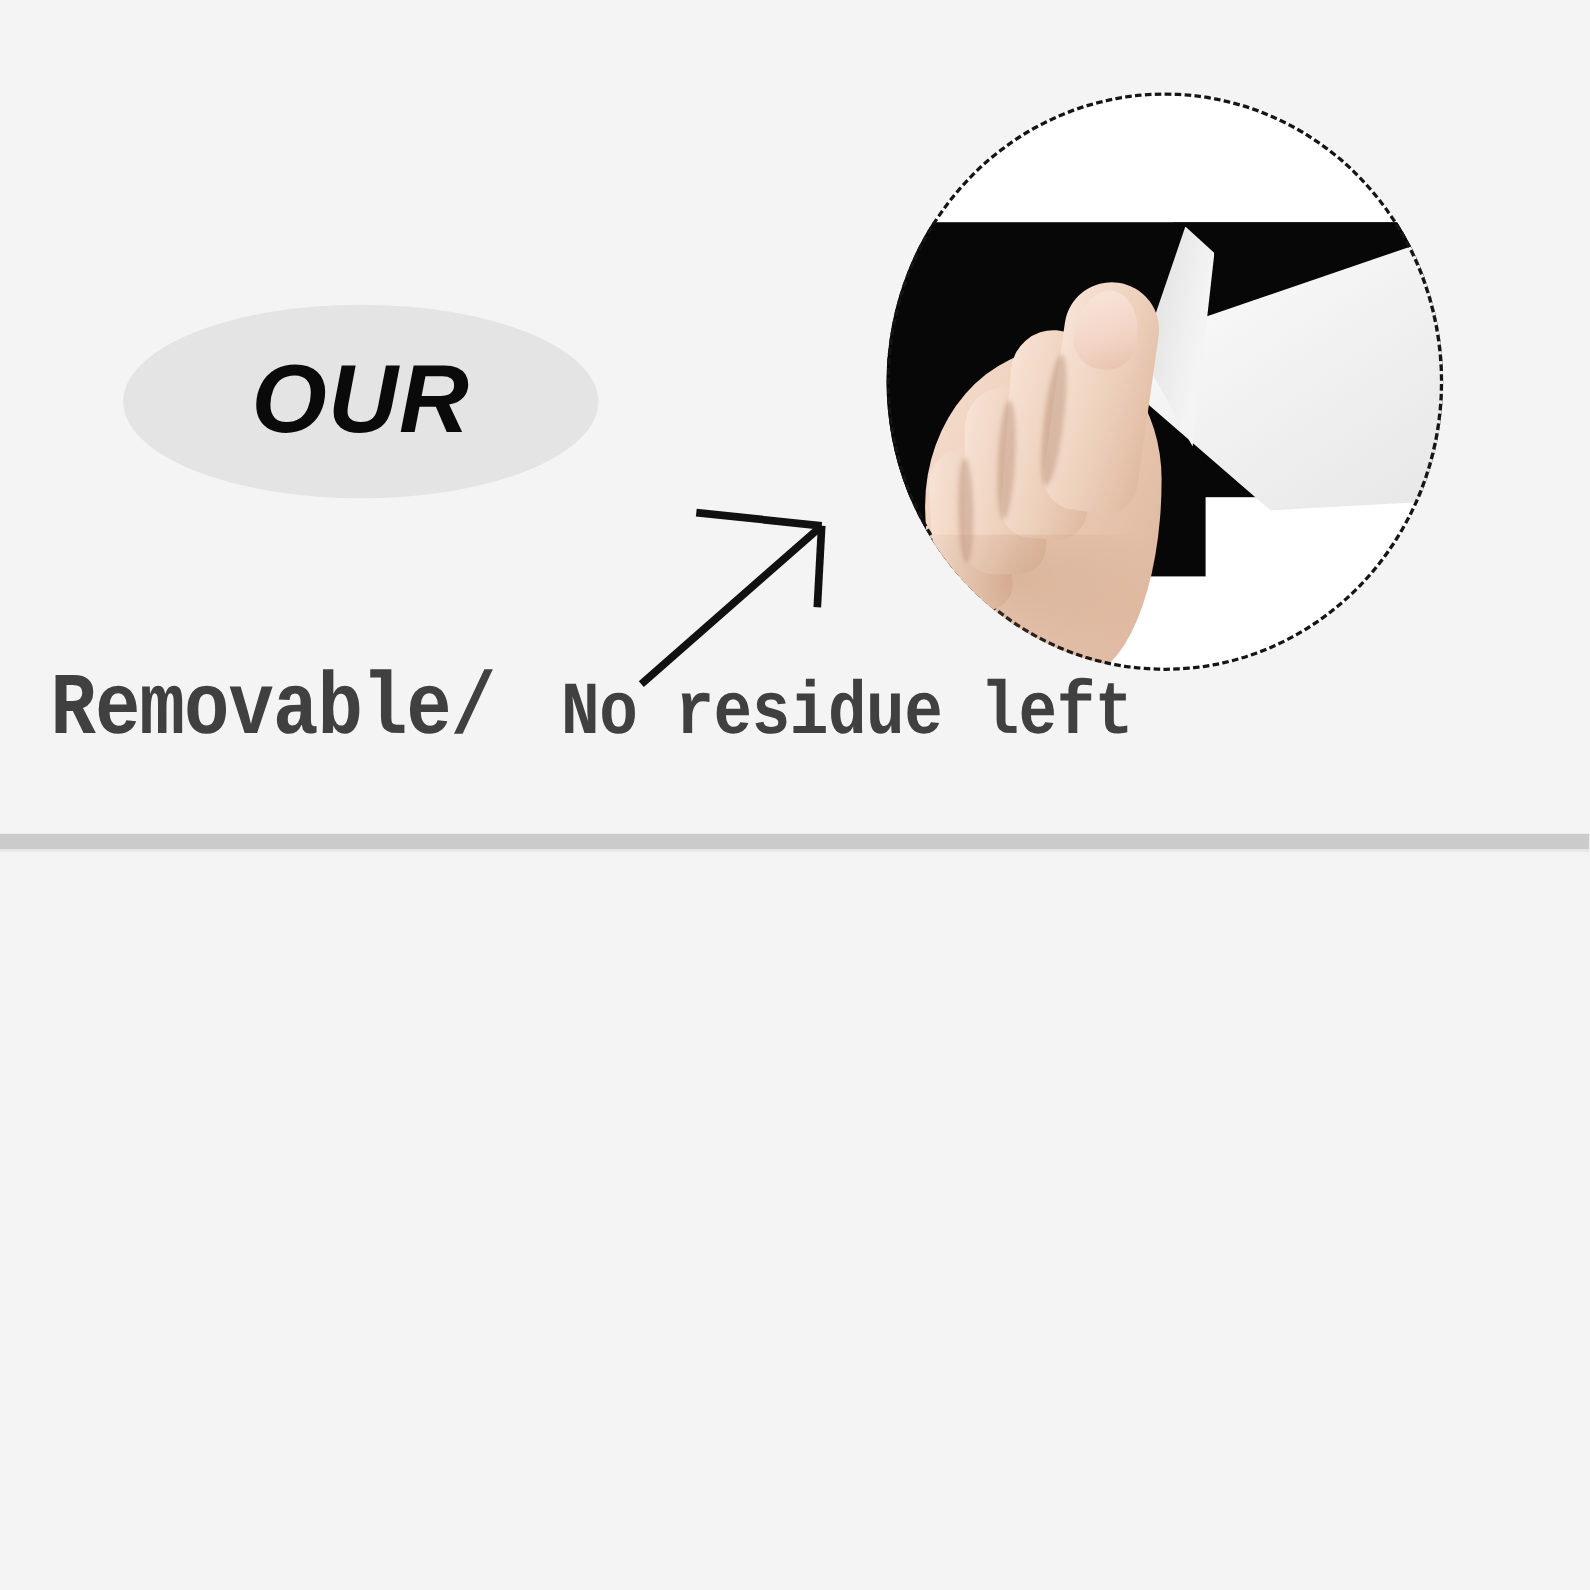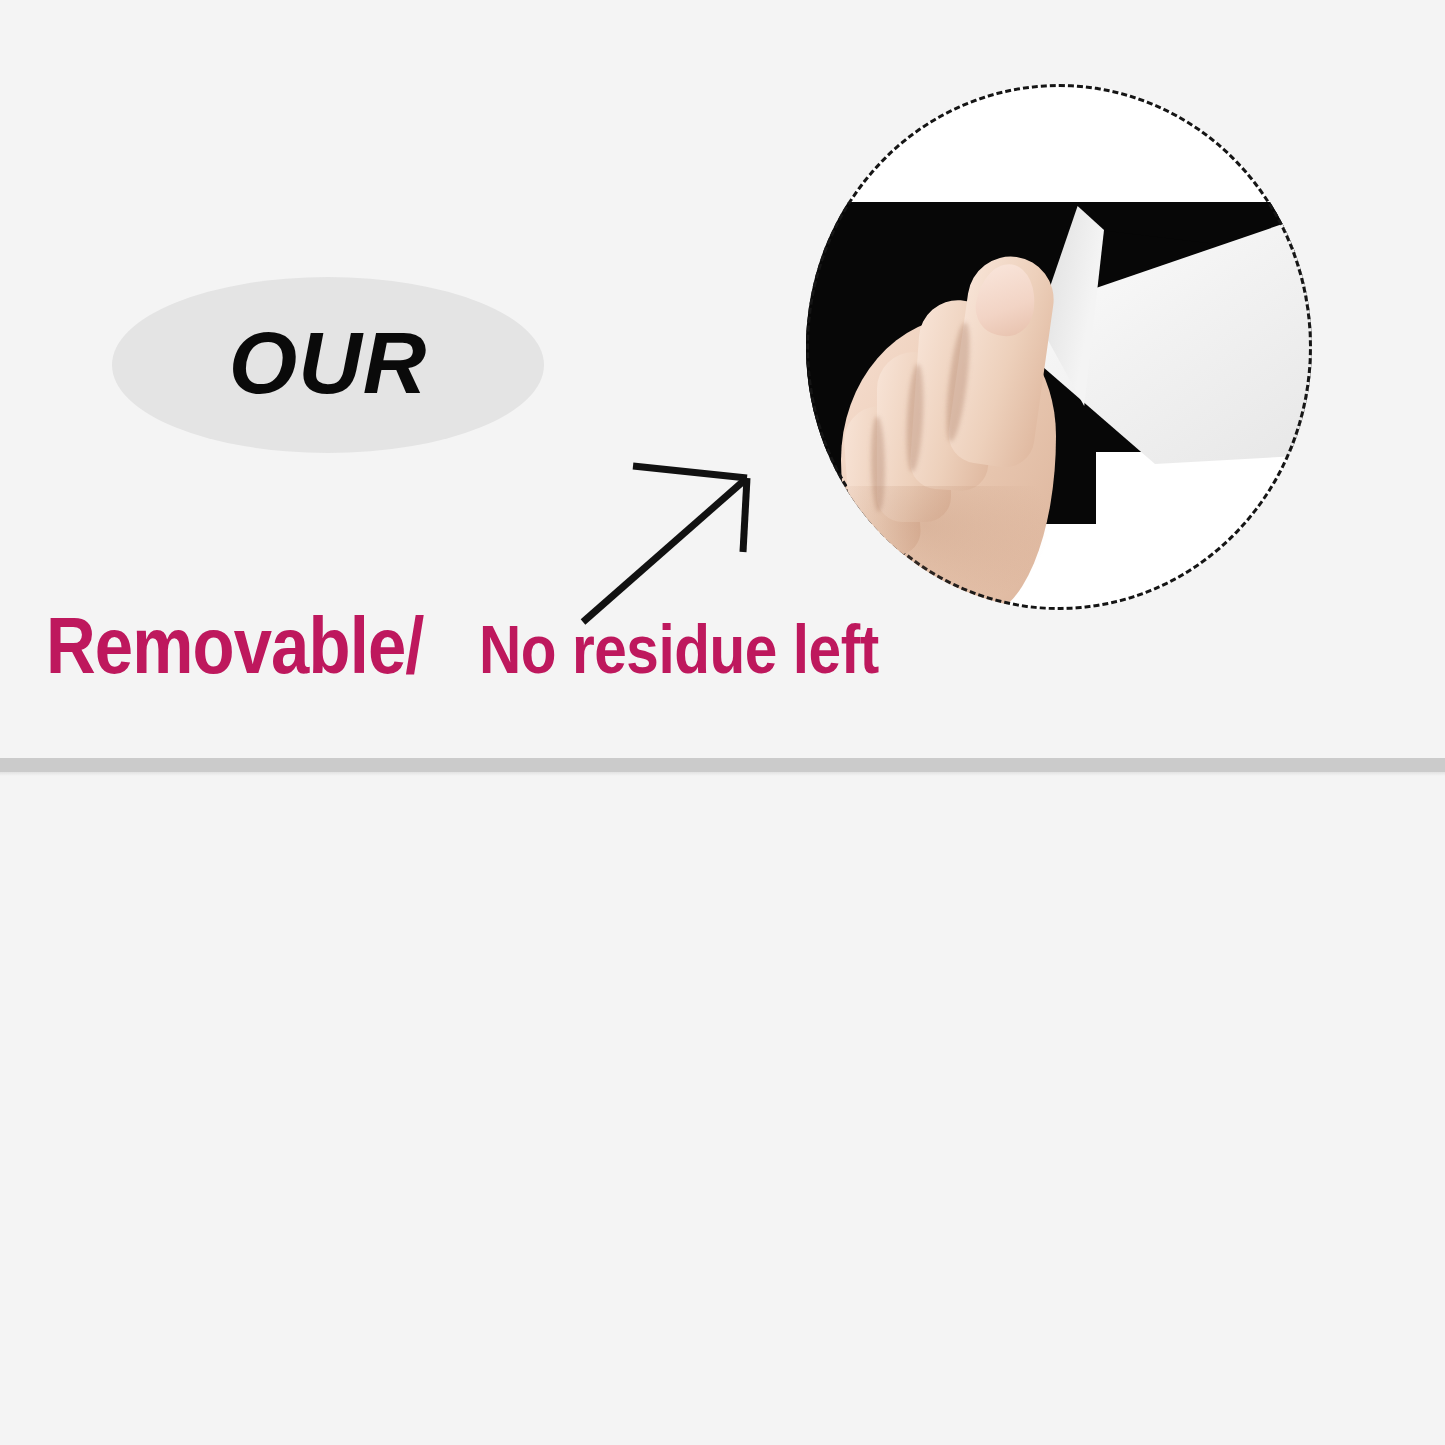--- a/index.html
+++ b/index.html
@@ -69,22 +69,22 @@
     color: #0a0a0a;
     line-height: 1;
     transform: translateY(-2px);
   }
   .badge-our .badge-label { font-size: 88px; }
 
   
   .caption {
     position: absolute;
     white-space: nowrap;
-    color: #be185d;
-    font-family: Liberation Sans, sans-serif;
+    color: #404040;
+    font-family: Liberation Mono, monospace;
     font-weight: bold;
     line-height: 1;
   }
   .caption-our   { left: 46px; top: 606px; }
   .cap-big {
     font-size: 80px;
     font-weight: bold;
     letter-spacing: -1px;
     display: inline-block;
     transform: scaleX(0.86);

